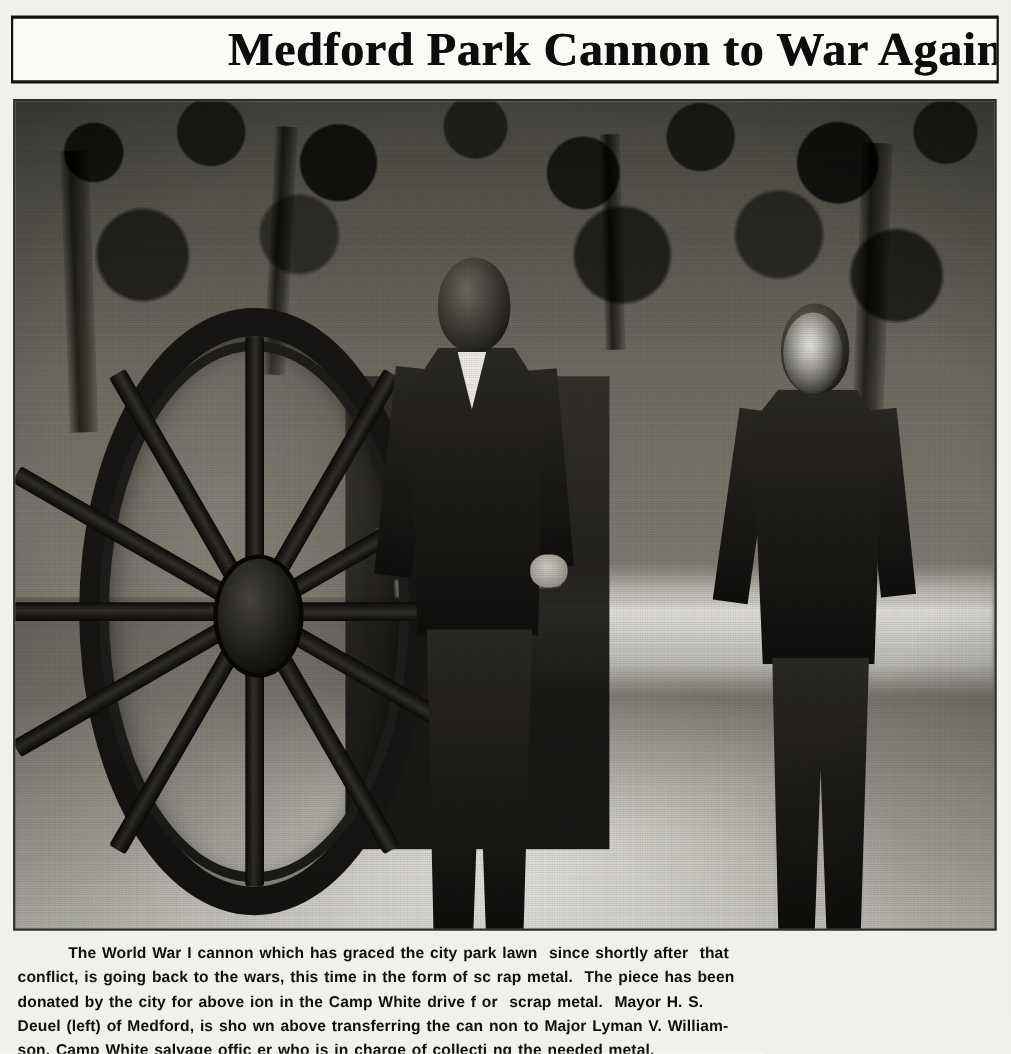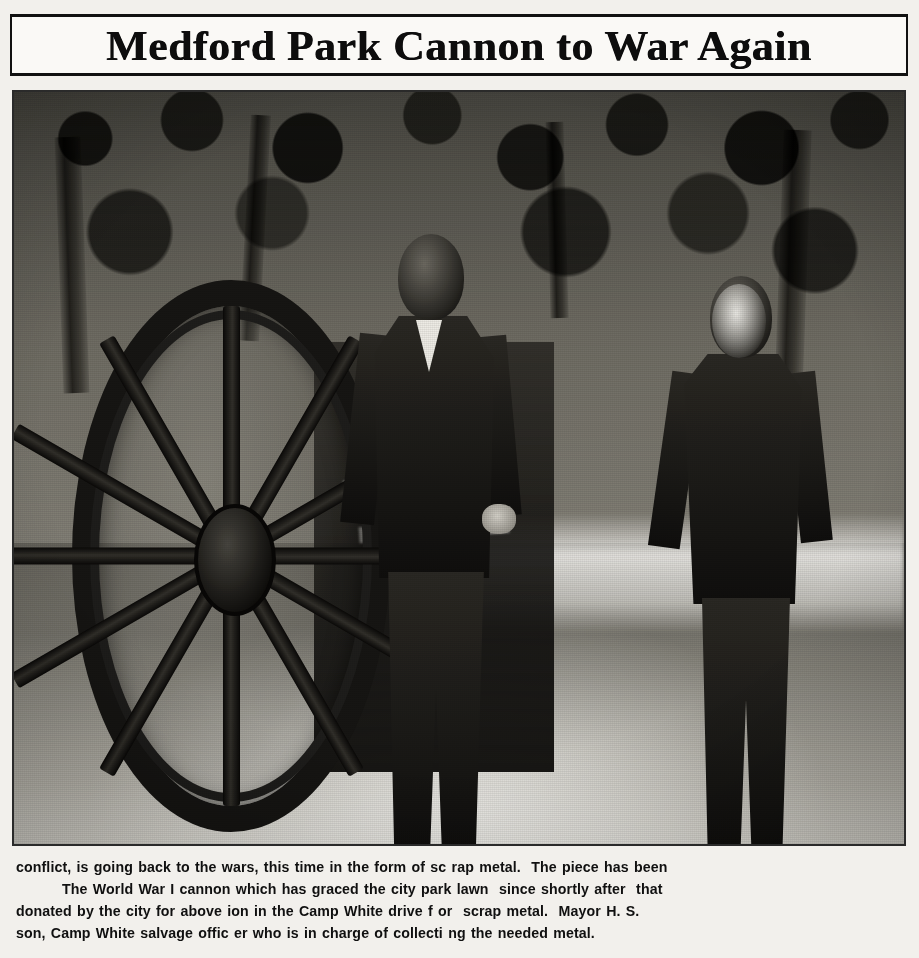--- a/index.html
+++ b/index.html
@@ -29,21 +29,21 @@
     width: 898px;
     height: 62px;
     border-top: 3px solid #111;
     border-bottom: 3px solid #111;
     border-left: 2px solid #111;
     border-right: 2px solid #111;
     background: #faf9f6;
     box-sizing: border-box;
     display: flex;
     align-items: center;
-    justify-content: center;
+    justify-content: flex-end;
     overflow: hidden;
   }
   .headline {
     font-family: "Liberation Serif", serif;
     font-weight: bold;
     font-size: 43px;
     letter-spacing: 0.5px;
     color: #0d0d0d;
     white-space: nowrap;
     text-shadow: 0.5px 0 0 #0d0d0d;
@@ -353,19 +353,20 @@
         <div class="fig-head head"></div>
         <div class="hiface"></div>
       </div>
 
       <div class="grain"></div>
       <div class="vignette"></div>
     </div>
   </div>
 
   <div class="caption">
+    <span class="cap-line"><span class="indent"></span><span>The World War I cannon which has graced the city park lawn  since shortly after  that</span></span>
     <span class="cap-line">conflict, is going back to the wars, this time in the form of sc rap metal.  The piece has been</span>
-    <span class="cap-line"><span class="indent"></span><span>The World War I cannon which has graced the city park lawn  since shortly after  that</span></span>
     <span class="cap-line">donated by the city for above ion in the Camp White drive f or  scrap metal.  Mayor H. S.</span>
+    <span class="cap-line">Deuel (left) of Medford, is sho wn above transferring the can non to Major Lyman V. William-</span>
     <span class="cap-line">son, Camp White salvage offic er who is in charge of collecti ng the needed metal.</span>
   </div>
 
 </div>
 
 </body></html>

